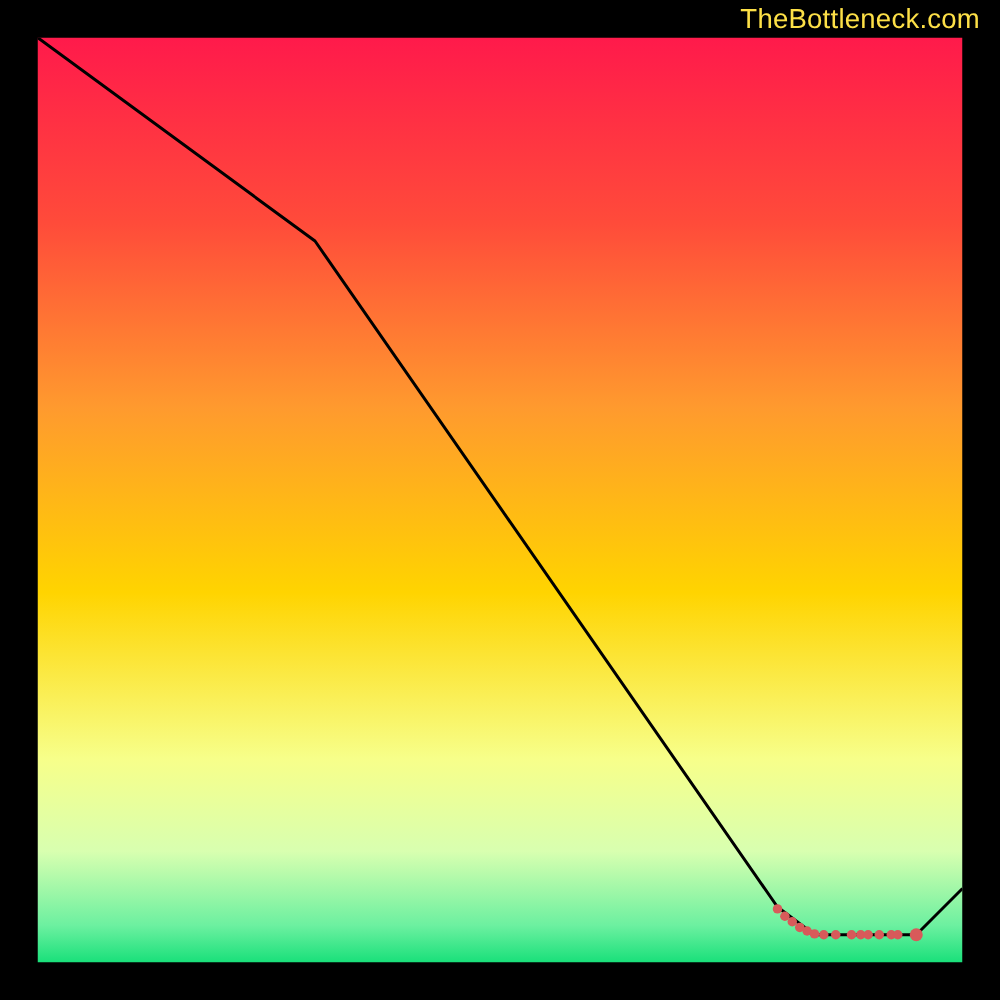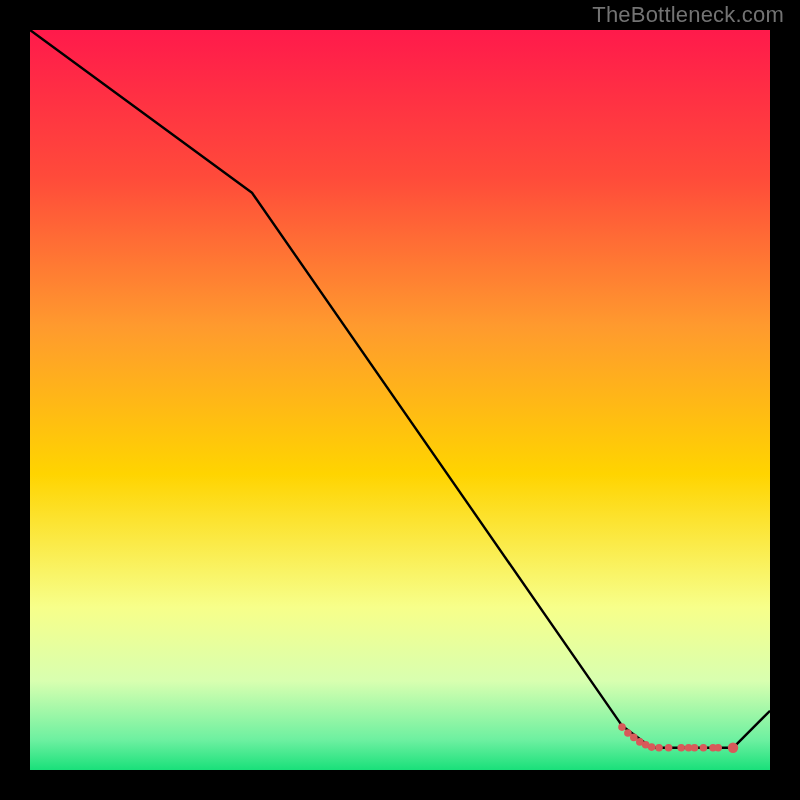--- a/index.html
+++ b/index.html
@@ -14,21 +14,21 @@
   .wrap {
     position: relative;
     width: 800px;
     height: 800px;
     background: #000;
   }
   .watermark {
     position: absolute;
     top: 2px;
     right: 16px;
-    color: #737373;
+    color: #fde047;
     font-size: 22px;
     font-weight: 500;
     letter-spacing: 0.2px;
     user-select: none;
   }
   .plot {
     position: absolute;
     left: 30px;
     top: 30px;
     width: 740px;

